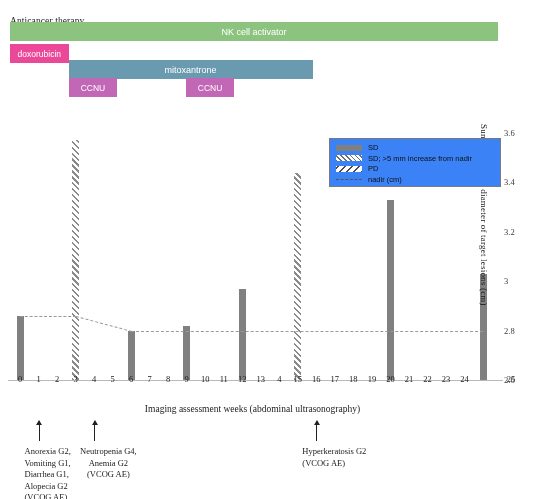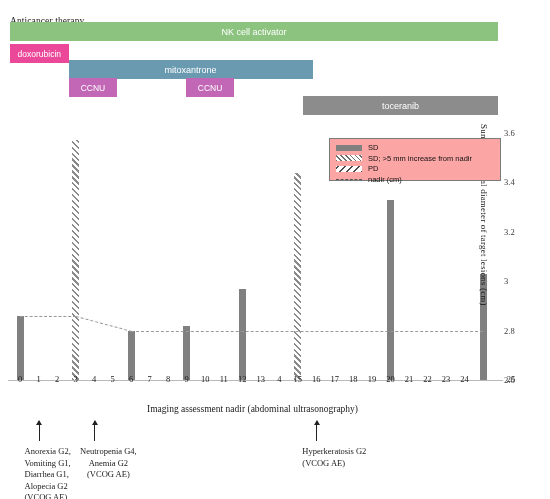--- a/index.html
+++ b/index.html
@@ -41,22 +41,22 @@
   }
 
   
   .xtick{position:absolute;top:374px;font-size:8.5px;color:#1a1a1a;
          text-align:center;width:16px;}
   #xaxis-title{position:absolute;left:0;top:404px;width:505px;text-align:center;
                font-size:9.5px;}
 
   
   #legend{
-    position:absolute;left:329px;top:138px;width:172px;height:43px;
-    border:1px solid #7a7a7a;background:#fca5a5;
+    position:absolute;left:329px;top:138px;width:172px;height:49px;
+    border:1px solid #7a7a7a;background:#3b82f6;
     padding:4px 0 0 6px;box-sizing:border-box;
   }
   .legend-row{display:flex;align-items:center;height:9px;margin-bottom:1.5px;}
   .legend-key{width:26px;height:6px;margin-right:6px;flex:none;}
   .k-solid{background:#808080;}
   .k-hatch{background:repeating-linear-gradient(45deg,#6e6e6e 0 1.2px,#ffffff 1.2px 3.4px);}
   .k-pd{background:repeating-linear-gradient(-45deg,#4a4a4a 0 1.4px,#ffffff 1.4px 5px);}
   .k-dash{border-top:1.3px dashed #555;height:0;align-self:center;}
   .legend-label{font-size:7.5px;font-family:"Liberation Sans", sans-serif;color:#111;white-space:nowrap;}
 
@@ -81,23 +81,20 @@
       <span>doxorubicin</span>
     </div>
     <div class="therapy-bar" style="position: absolute; left: 68.56px; top: 60px; width: 244px; background: rgb(106, 154, 176);">
       <span>mitoxantrone</span>
     </div>
     <div class="therapy-bar small" style="position: absolute; left: 68.56px; top: 78px; width: 48.8px; background: rgb(194, 103, 181);">
       <span>CCNU</span>
     </div>
     <div class="therapy-bar small" style="position: absolute; left: 185.68px; top: 78px; width: 48.8px; background: rgb(194, 103, 181);">
       <span>CCNU</span>
-    </div>
-    <div class="therapy-bar" style="position: absolute; left: 302.8px; top: 96px; width: 195.2px; background: rgb(140, 140, 140);">
-      <span>toceranib</span>
     </div>
   </div>
 
 <div id="plot" class="abs">
   <div id="axis-line"></div>
   <div id="bars-layer">
       <div class="bar-solid" style="left: 16.5px; top: 190.78px; width: 7px; height: 64.22px;"></div>
       <div class="bar-hatch" style="left: 72.06px; top: 15.41px; width: 7px; height: 239.59px;"></div>
       <div class="bar-solid" style="left: 127.62px; top: 205.6px; width: 7px; height: 49.4px;"></div>
       <div class="bar-solid" style="left: 183.18px; top: 200.66px; width: 7px; height: 54.34px;"></div>
@@ -144,21 +141,21 @@
     <div class="xtick" style="left: 326.84px;">17</div>
     <div class="xtick" style="left: 345.36px;">18</div>
     <div class="xtick" style="left: 363.88px;">19</div>
     <div class="xtick" style="left: 382.4px;">20</div>
     <div class="xtick" style="left: 400.92px;">21</div>
     <div class="xtick" style="left: 419.44px;">22</div>
     <div class="xtick" style="left: 437.96px;">23</div>
     <div class="xtick" style="left: 456.48px;">24</div>
     <div class="xtick" style="left: 503px; font-family: Liberation Serif, serif;">25</div>
   </div>
-<div id="xaxis-title">Imaging assessment nadir (abdominal ultrasonography)</div>
+<div id="xaxis-title">Imaging assessment weeks (abdominal ultrasonography)</div>
 
 <div id="legend">
     <div class="legend-row">
       <div class="legend-key k-solid"></div>
       <div class="legend-label">SD</div>
     </div>
     <div class="legend-row">
       <div class="legend-key k-hatch"></div>
       <div class="legend-label">SD; &gt;5 mm increase from nadir</div>
     </div>

